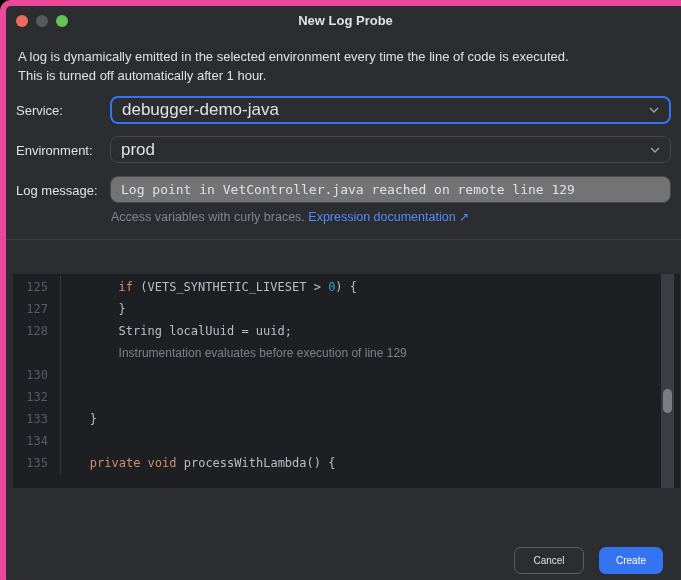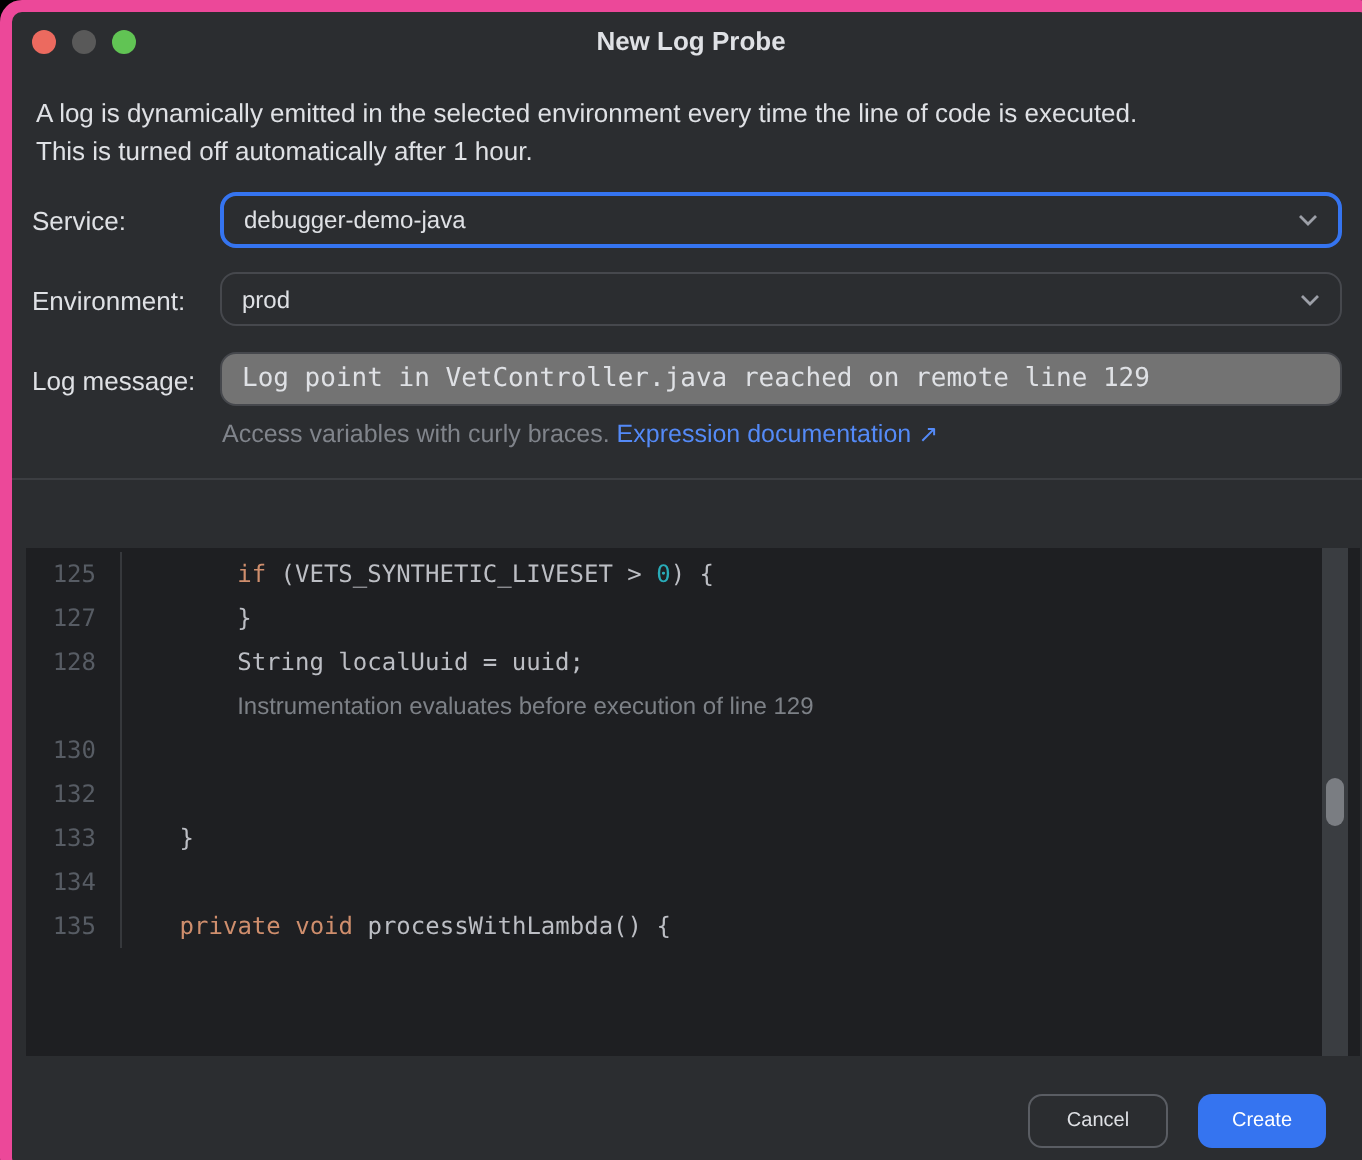--- a/index.html
+++ b/index.html
@@ -10,37 +10,37 @@
   .titlebar{position:absolute;left:0;top:0;width:100%;height:30px;}
   .lights{position:absolute;left:10px;top:9px;display:flex;gap:8px;}
   .light{width:12px;height:12px;border-radius:50%;}
   .title{position:absolute;left:0;right:0;top:0;height:30px;line-height:30px;text-align:center;
     font-size:13px;font-weight:bold;color:#dfe1e5;}
   
   .desc{position:absolute;left:12px;top:41px;font-size:13px;line-height:19px;color:#dfe1e5;}
   
   .flabel{position:absolute;left:10px;font-size:13px;color:#dfe1e5;}
   .field{position:absolute;left:104px;width:561px;box-sizing:border-box;border-radius:8px;
-    background:#2b2d30;display:flex;align-items:center;color:#dfe1e5;font-size:12px;}
+    background:#2b2d30;display:flex;align-items:center;color:#dfe1e5;font-size:17px;}
   .combo{padding:0 28px 0 10px;}
   .focused{border:2px solid #3574f0;}
   .plainb{border:1px solid #46484d;}
   .chev{position:absolute;right:10px;top:50%;margin-top:-4px;width:10px;height:8px;}
   .mono-input{font-family:"DejaVu Sans Mono","Liberation Mono",monospace;font-size:13px;
     background:#737373;border:1px solid #46484d;border-radius:8px;color:#dfe1e5;
     padding:0 10px;outline:none;}
   .hint{position:absolute;left:105px;top:204px;font-size:12.5px;color:#80848b;}
   .hint a{color:#548af7;text-decoration:none;}
   .arrow{color:#548af7;font-size:12px;}
   
   .divider{position:absolute;left:0;top:233px;width:100%;height:1px;background:#3c3e42;}
   .location{position:absolute;left:10px;top:246px;font-size:12.5px;color:#7a7e85;}
   .copy-icon{display:inline-block;vertical-align:-2px;margin:0 2px;}
   
-  .editor{position:absolute;left:7px;top:268px;width:667px;height:254px;background:#1e1f22;
+  .editor{position:absolute;left:7px;top:268px;width:667px;height:214px;background:#1e1f22;
     font-family:"DejaVu Sans Mono","Liberation Mono",monospace;font-size:12px;overflow:hidden;}
   .code-lines{position:absolute;left:0;top:2px;width:100%;}
   .code-row{display:flex;height:22px;line-height:22px;white-space:pre;}
   .code-row.hl{background:#26282b;}
   .gutter{flex:0 0 48px;box-sizing:border-box;text-align:right;padding-right:12px;
     color:#575c64;border-right:1px solid #36383c;}
   .hl-num{color:#d6d9de;font-weight:bold;}
   .code{color:#bcbec4;}
   .annot{font-family:"Liberation Sans",sans-serif;font-size:12px;color:#7d8187;}
   .tk-kw{color:#cf8e6d;}

